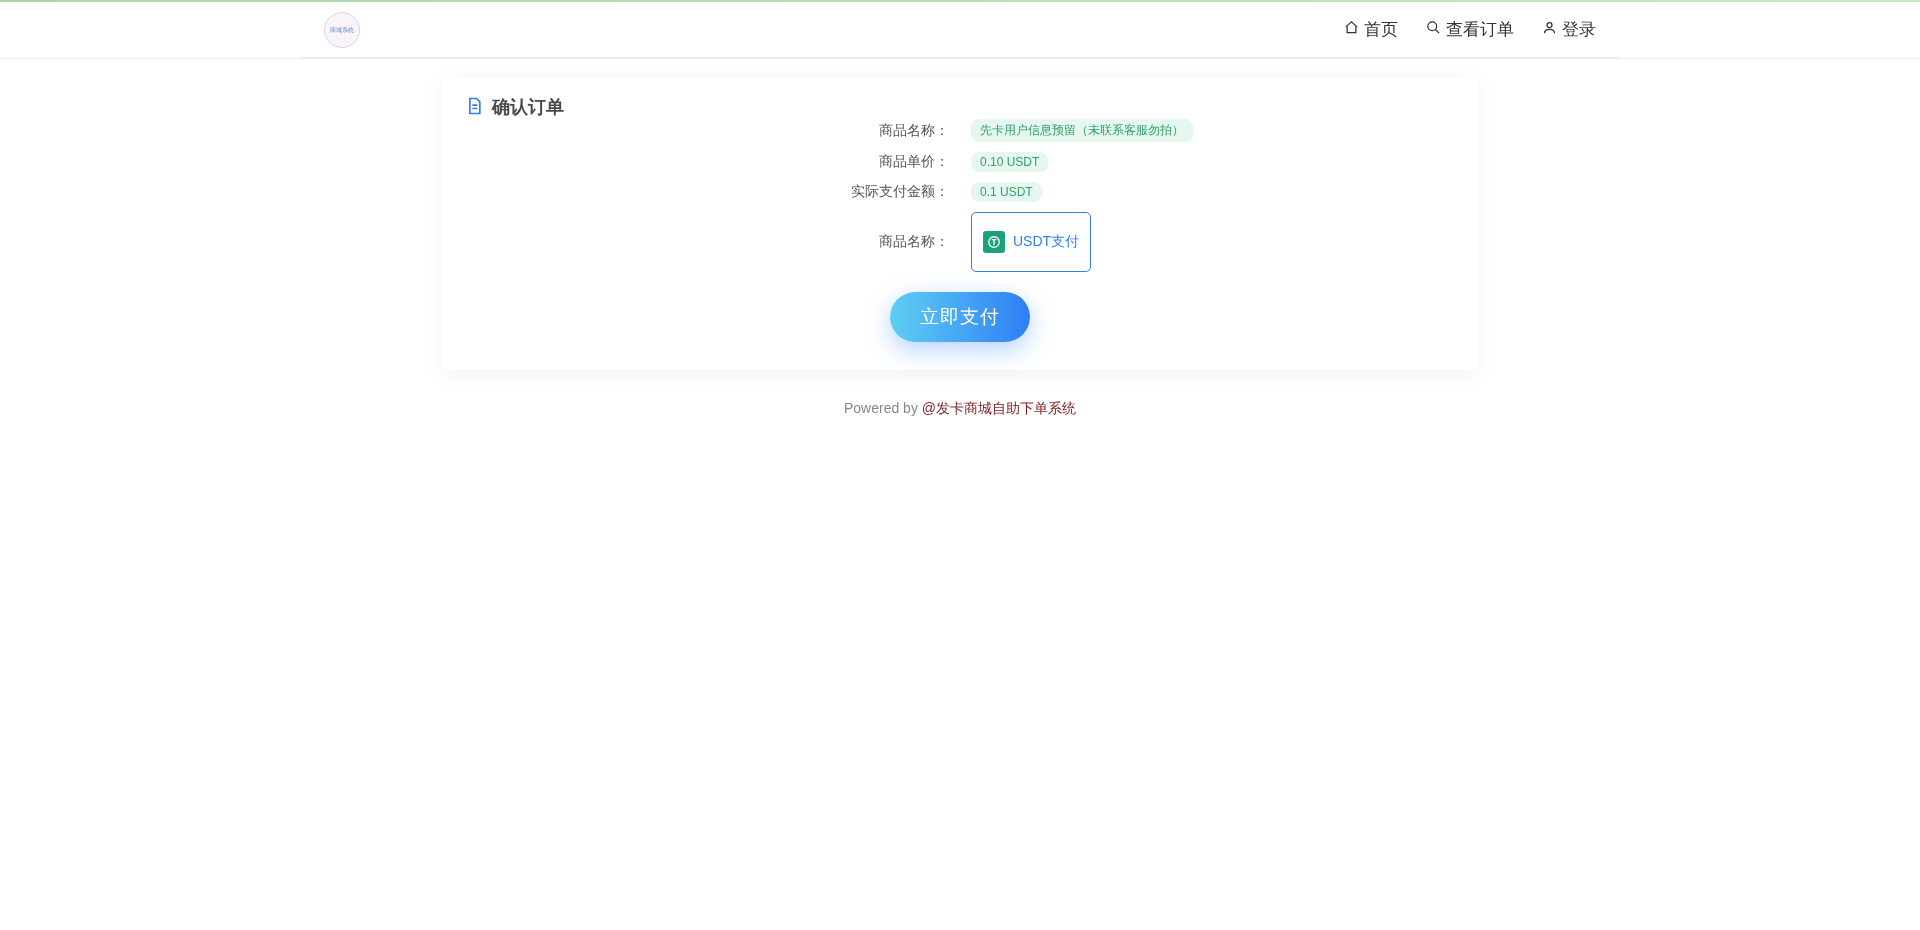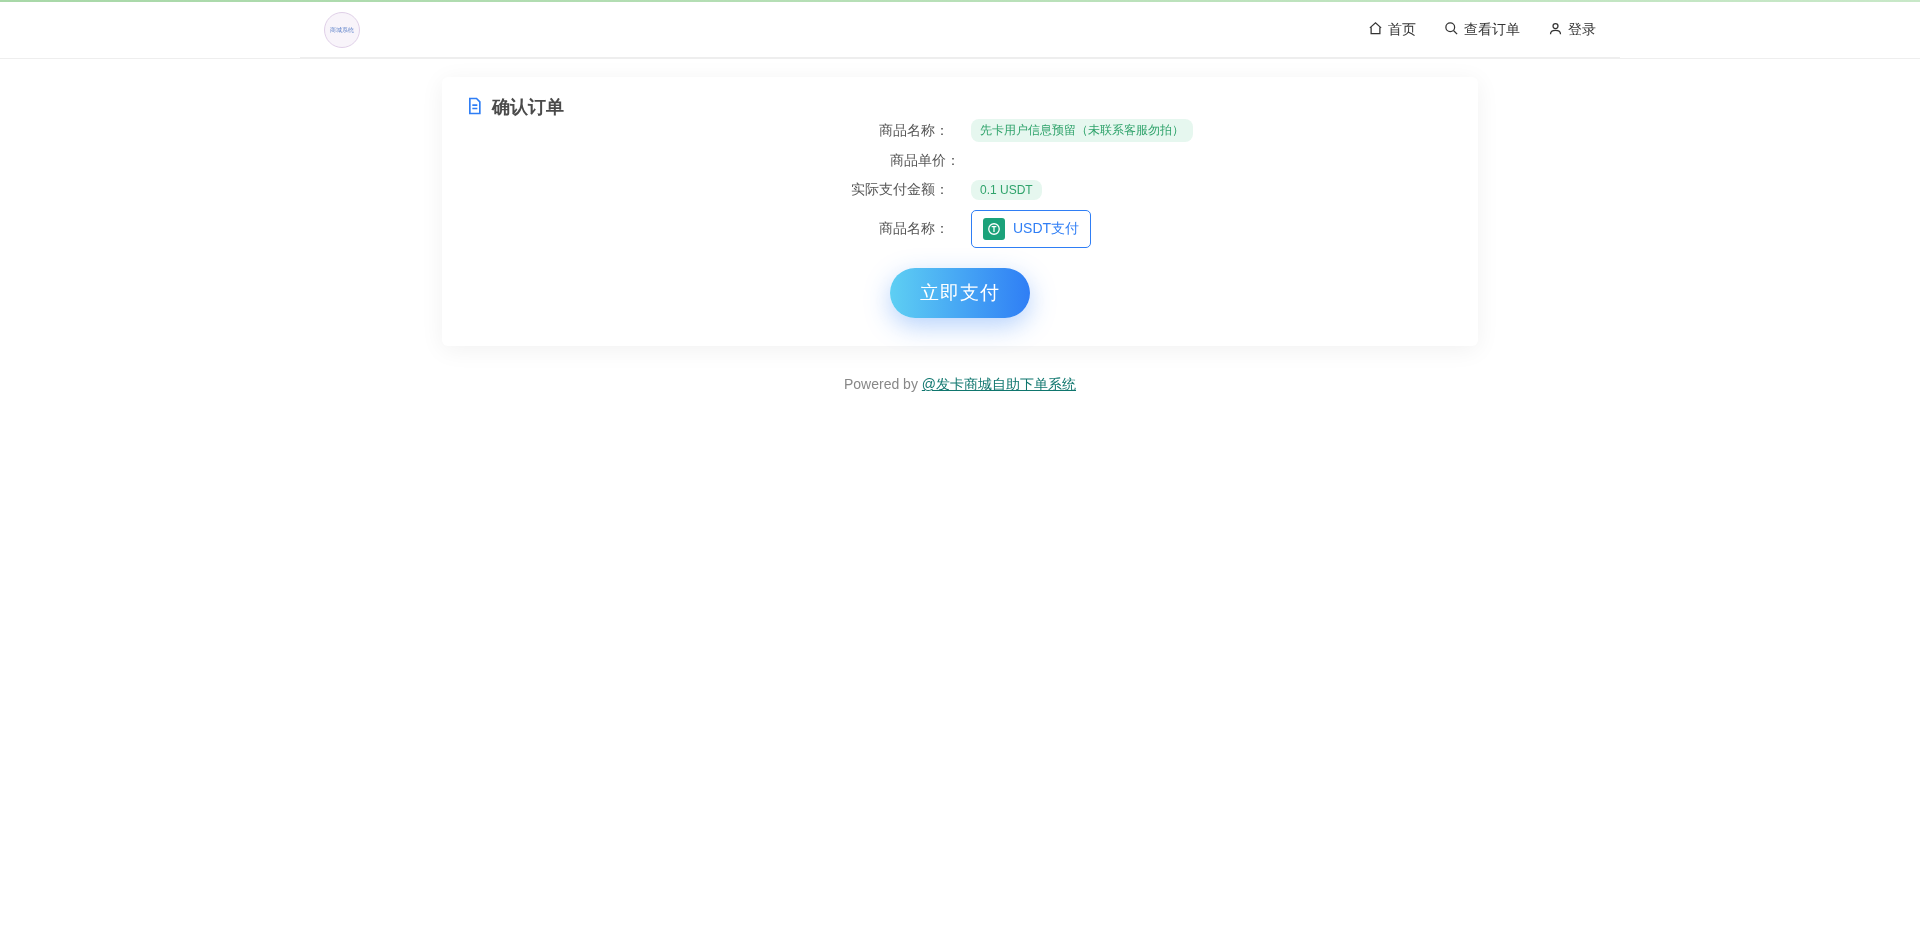--- a/index.html
+++ b/index.html
@@ -51,21 +51,21 @@
       display: flex;
       gap: 28px;
       align-items: center;
     }
     .nav-item {
       display: flex;
       align-items: center;
       gap: 5px;
       color: #333;
       cursor: pointer;
-      font-size: 14px;
+      font-size: 17px;
       font-weight: 500;
     }
     .nav-item svg { width: 15px; height: 15px; }
     .container {
       max-width: 1060px;
       margin: 18px auto 0;
       padding: 0 12px;
     }
     .card {
       background: #fff;
@@ -113,21 +113,21 @@
       background: #e6f7ef;
       color: #2fa36b;
       font-size: 12px;
       padding: 3px 9px;
       border-radius: 8px;
     }
     .pay-method {
       display: inline-flex;
       align-items: center;
       gap: 8px;
-      padding: 7px 11px;
+      padding: 18px 11px;
       border: 1.6px solid #2f7ef5;
       border-radius: 5px;
       cursor: pointer;
     }
     .pay-method .icon-box {
       width: 22px;
       height: 22px;
       border-radius: 3px;
       background: #1ba27a;
       display: flex;
@@ -157,21 +157,21 @@
       box-shadow: 0 8px 26px rgba(47,126,245,0.35);
       font-weight: 500;
       letter-spacing: 1px;
     }
     .footer {
       text-align: center;
       color: #888;
       font-size: 14px;
       margin: 30px 0;
     }
-    .footer .link { color: #0f766e; text-decoration: underline; }
+    .footer .link { color: #7f1d1d; }
   </style>
 </head>
 <body>
 
 <div class="top-bar"></div>
 
 <div class="header-wrap">
   <header class="header">
     <div class="logo">
       <div class="logo-inner">
@@ -224,20 +224,23 @@
 
     <div class="order-rows">
       <div class="order-row">
         <div class="order-label">商品名称：</div>
         <div class="order-value">
           <span class="badge">先卡用户信息预留（未联系客服勿拍）</span>
         </div>
       </div>
       <div class="order-row">
         <div class="order-label">商品单价：</div>
+        <div class="order-value">
+          <span class="badge">0.10 USDT</span>
+        </div>
       </div>
       <div class="order-row">
         <div class="order-label">实际支付金额：</div>
         <div class="order-value">
           <span class="badge">0.1 USDT</span>
         </div>
       </div>
       <div class="order-row" style="align-items:center;">
         <div class="order-label">商品名称：</div>
         <div class="order-value">

